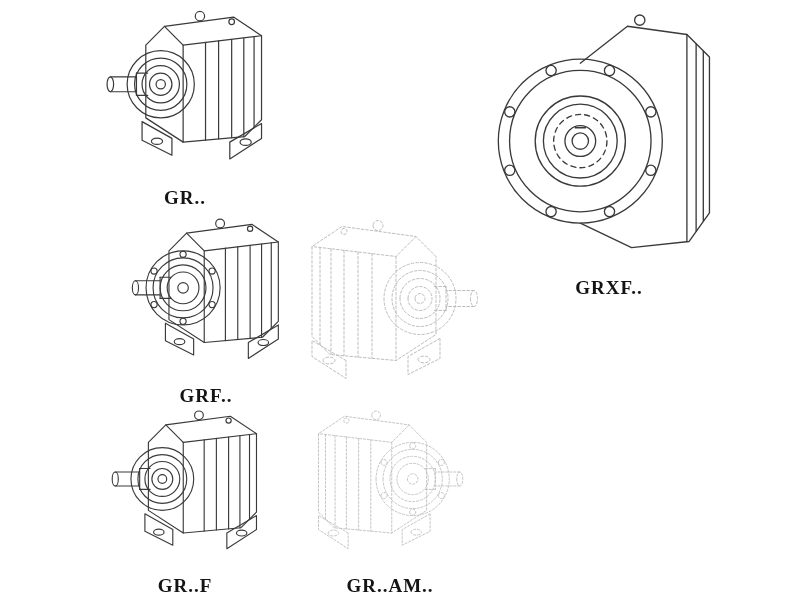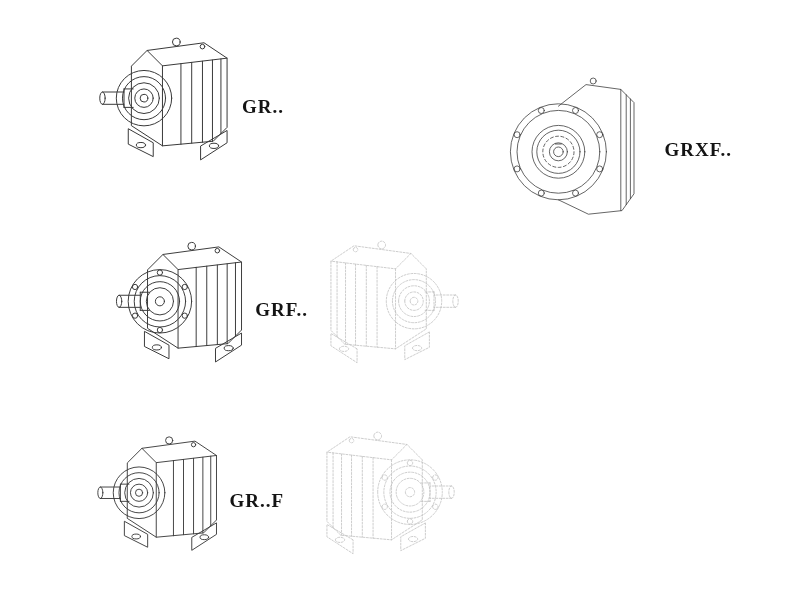--- a/index.html
+++ b/index.html
@@ -12,21 +12,21 @@
   }
   #stage {
     position: absolute;
     left: 0; top: 0;
     width: 800px; height: 600px;
     background: #ffffff;
   }
   .cell {
     position: absolute;
     display: flex;
-    flex-direction: row;
+    flex-direction: column;
     align-items: center;
     justify-content: flex-end;
   }
   .cell svg.drawing {
     width: 100%;
     flex: 1 1 auto;
     min-height: 0;
   }
   .label {
     font-weight: bold;
@@ -215,16 +215,17 @@
     <svg class="drawing">
         <use href="#sym-a"></use>
       </svg>
     <figcaption class="label">GR..F</figcaption>
   </figure>
 
   <figure class="cell" style="left:290px; top:404px; width:200px; height:194px">
     <svg class="drawing ghost mirror">
         <use href="#sym-c"></use>
       </svg>
+    <figcaption class="label">GR..AM..</figcaption>
   </figure>
 
 
 </div>
 
 </body></html>

